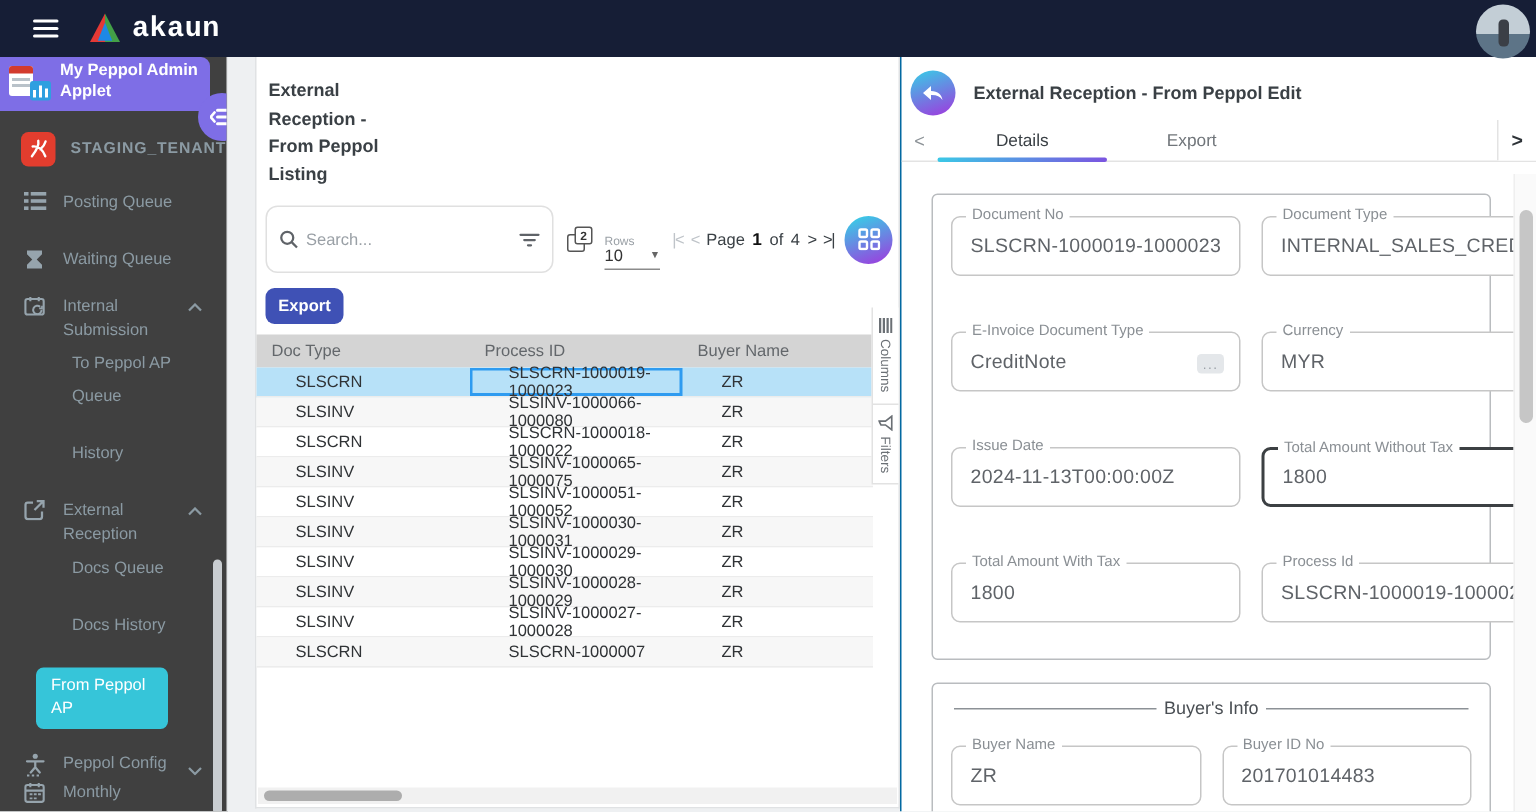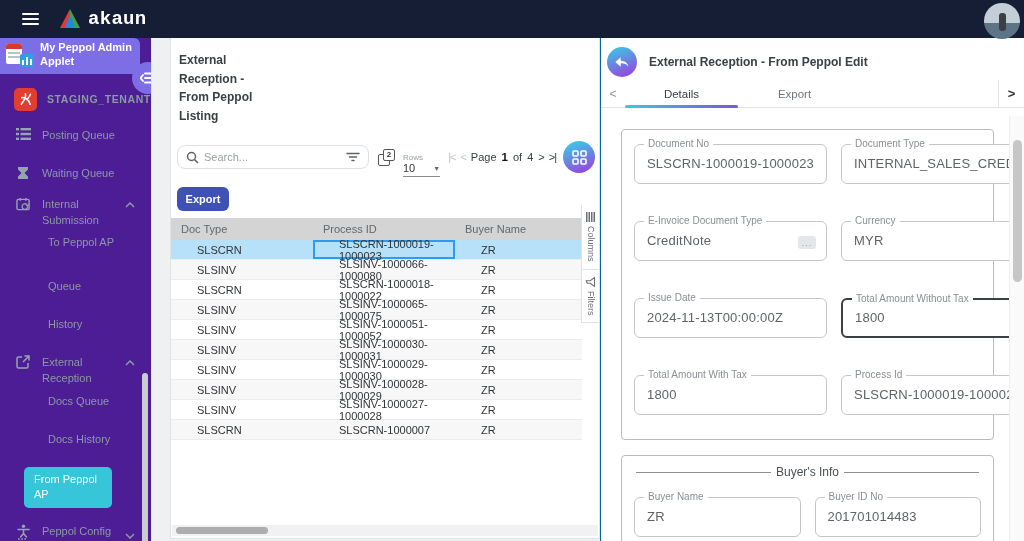--- a/index.html
+++ b/index.html
@@ -10,21 +10,21 @@
   .hamburger { width:40px; margin-left:10px; display:flex; flex-direction:column; gap:3px; align-items:center; cursor:pointer; }
   .hamburger i { display:block; width:17px; height:2px; background:#fff; border-radius:1px; }
   .logo { display:flex; align-items:center; gap:6px; margin-left:8px; }
   .logo-word { color:#fff; font-weight:bold; font-size:19px; letter-spacing:.3px; }
   .avatar { position:absolute; right:4px; top:3px; width:36px; height:36px; border-radius:50%;
     background:linear-gradient(#c3ced6 0 55%, #5d7487 55% 100%); overflow:hidden; }
   .avatar::after { content:""; position:absolute; left:15px; top:10px; width:7px; height:18px; background:#3b3f46; border-radius:3px; }
   
   .app { display:flex; height:503px; }
   
-  .sidebar { position:relative; width:152px; background:#4c1d95; border-right:1px solid #e4e6e8; overflow:hidden; }
+  .sidebar { position:relative; width:152px; background:#404040; border-right:1px solid #e4e6e8; overflow:hidden; }
   .applet-banner { width:140px; background:#7e6ee6; color:#fff; border-radius:0 6px 6px 0;
     padding:3px 6px 5px 6px; display:flex; gap:6px; align-items:center; font-size:11px; font-weight:bold; line-height:1.25; }
   .applet-ic { position:relative; width:28px; height:24px; flex:none; }
   .applet-doc { position:absolute; left:0; top:1px; width:16px; height:20px; background:#fff; border-radius:2px; }
   .applet-doc::before { content:""; position:absolute; left:0; top:0; width:16px; height:5px; background:#d23b2e; border-radius:2px 2px 0 0; }
   .applet-doc::after { content:""; position:absolute; left:2px; top:8px; width:12px; height:2px; background:#b9c2c9; box-shadow:0 4px 0 #b9c2c9; }
   .applet-chart { position:absolute; right:0; bottom:0; width:14px; height:13px; background:#2f9fe0; border-radius:2px; }
   .applet-chart::before { content:""; position:absolute; left:2px; bottom:2px; width:2px; height:5px; background:#fff;
     box-shadow:4px 0 0 #fff, 4px -3px 0 #fff, 8px 0 0 #fff, 8px -1px 0 #fff; }
   .collapse-btn { position:absolute; left:132px; top:24px; width:32px; height:32px; border:none; border-radius:50%;
@@ -39,21 +39,21 @@
   .nav-item .chev { position:absolute; right:16px; top:6px; }
   .sub-item { padding-left:48px; font-size:11px; color:#8b9aa3; cursor:pointer; }
   .sub-active { margin-left:24px; width:88px; background:#36c5d9; color:#fff; border-radius:5px;
     padding:5px 10px; font-size:11px; line-height:1.45; cursor:pointer; }
   .sb-scroll { position:absolute; right:3px; top:335px; width:6px; height:170px; background:#c9cdd1; border-radius:3px; }
   
   .gap { width:18px; }
   .listing { position:relative; width:430px; background:#fff; border:1px solid #e0e2e4; border-top:none; margin-bottom:2px; }
   .listing-title { margin:13px 0 0 8px; width:92px; font-size:12px; font-weight:bold; color:#3a4045; line-height:1.55; }
   .toolbar { display:flex; align-items:center; margin:12px 4px 0 6px; }
-  .searchbox { width:192px; height:24px; border:1px solid #e0e0e0; border-radius:8px; display:flex; align-items:center;
+  .searchbox { width:192px; height:45px; border:1px solid #e0e0e0; border-radius:8px; display:flex; align-items:center;
     padding:0 8px; gap:5px; background:#fff; }
   .searchbox input { border:none; outline:none; flex:1; font-size:11px; color:#444; min-width:0;
     font-family:"Liberation Sans", sans-serif; }
   .searchbox input::placeholder { color:#9aa0a6; }
   .pages-ic { position:relative; width:17px; height:17px; margin-left:9px; flex:none; cursor:pointer; }
   .pages-ic .back { position:absolute; left:0; bottom:0; width:12px; height:12px; border:1.5px solid #555; border-radius:2px; }
   .pages-ic .front { position:absolute; right:0; top:0; width:12px; height:12px; border:1.5px solid #555; border-radius:2px;
     background:#fff; font-size:8px; font-weight:bold; color:#333; display:flex; align-items:center; justify-content:center; }
   .rows-sel { margin-left:8px; width:40px; cursor:pointer; }
   .rows-sel .rlab { font-size:8px; color:#9aa0a6;margin-top:16px; }
@@ -193,21 +193,21 @@
             <path d="M12.8 7.2v2h-2" stroke="#96a4ad" stroke-width="1.2" fill="none"></path>
             </svg>
         </span>
         <span class="lbl">Internal Submission</span>
         <span class="chev">
           <svg width="10" height="6" viewBox="0 0 10 6">
               <path d="M1 5 5 1l4 4" stroke="#8b9aa3" stroke-width="1.5" fill="none"></path>
             </svg>
         </span>
       </div>
-      <div class="sub-item" style="margin-bottom:32px;">To Peppol AP</div>
+      <div class="sub-item" style="margin-bottom:10px;">To Peppol AP</div>
       <div class="sub-item" style="margin-bottom:26px;">Queue</div>
       <div class="sub-item" style="margin-bottom:24px;">History</div>
       <div class="nav-item" style="margin-bottom:8px;">
         <span class="ic">
           <svg width="14" height="14" viewBox="0 0 14 14">
             <path d="M6 2H2.5A1.5 1.5 0 0 0 1 3.5v8A1.5 1.5 0 0 0 2.5 13h8a1.5 1.5 0 0 0 1.5-1.5V8" stroke="#96a4ad" stroke-width="1.5" fill="none"></path>
             <path d="M8.5 1H13v4.5M12.5 1.5 7 7" stroke="#96a4ad" stroke-width="1.5" fill="none"></path>
             </svg>
         </span>
         <span class="lbl">External Reception</span>

